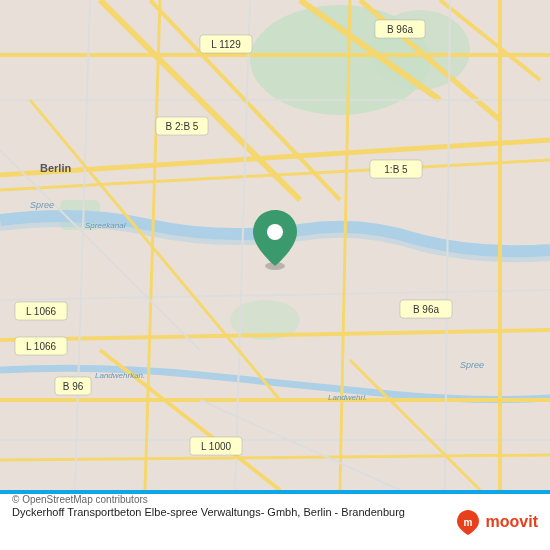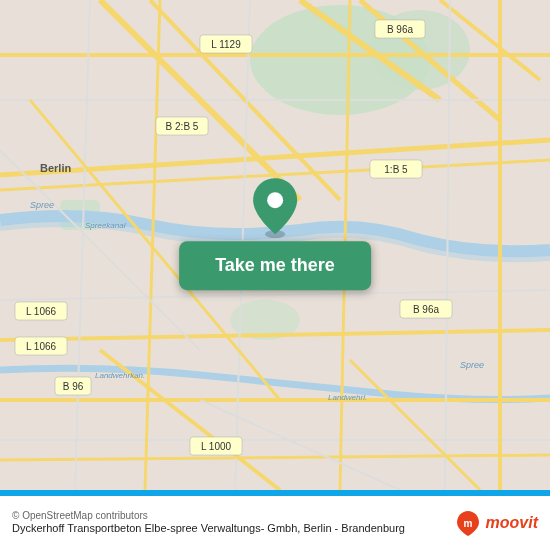--- a/index.html
+++ b/index.html
@@ -60,24 +60,23 @@
       box-shadow: 0 2px 8px rgba(0,0,0,0.3);
       margin-top: 4px;
     }
 
     
     #bottom-bar {
       width: 550px;
       height: 60px;
       background-color: #ffffff;
       display: flex;
-      align-items: center;
       justify-content: space-between;
       padding: 0 12px;
-      border-top: 6px solid #0ea5e9;
+      border-top: 4px solid #0ea5e9;
     }
 
     .bottom-left {
       display: flex;
       flex-direction: column;
       flex: 1;
     }
 
     .attribution {
       font-size: 10px;
@@ -100,21 +99,20 @@
 
     .moovit-pin {
       width: 28px;
       height: 28px;
     }
 
     .moovit-text {
       font-size: 16px;
       font-weight: 700;
       color: #e8401c;
-      font-style: italic;
     }
   </style>
 </head>
 <body>
 
 <div id="map-container">
 
   <svg class="map-svg" viewBox="0 0 550 490" xmlns="http://www.w3.org/2000/svg">
 
     <rect width="550" height="490" fill="#e8e0d8"></rect>
@@ -202,21 +200,20 @@
   <div class="cta-overlay">
 
     <div class="map-pin">
       <svg width="52" height="62" viewBox="0 0 52 62" xmlns="http://www.w3.org/2000/svg">
         <ellipse cx="26" cy="58" rx="10" ry="4" fill="rgba(0,0,0,0.2)"></ellipse>
         <path d="M26 2 C13 2 4 12 4 24 C4 40 26 58 26 58 C26 58 48 40 48 24 C48 12 39 2 26 2 Z" fill="#3a9a6e"></path>
         <circle cx="26" cy="24" r="8" fill="white"></circle>
       </svg>
     </div>
 
-    <button class="cta-button">Take me there</button>
   </div>
 </div>
 
 <div id="bottom-bar">
   <div class="bottom-left">
     <span class="attribution">© OpenStreetMap contributors</span>
     <span class="place-name">Dyckerhoff Transportbeton Elbe-spree Verwaltungs- Gmbh, Berlin - Brandenburg</span>
   </div>
   <div class="moovit-logo">
     <svg class="moovit-pin" viewBox="0 0 28 28" xmlns="http://www.w3.org/2000/svg">

